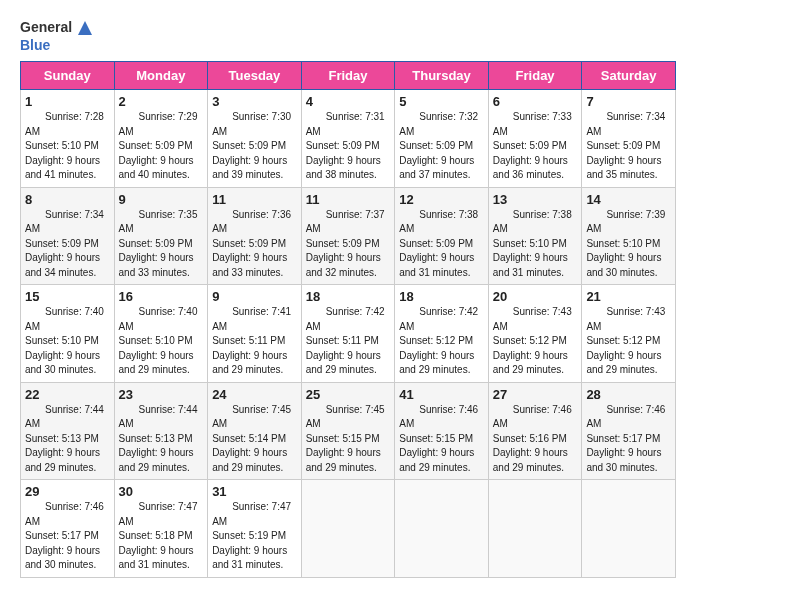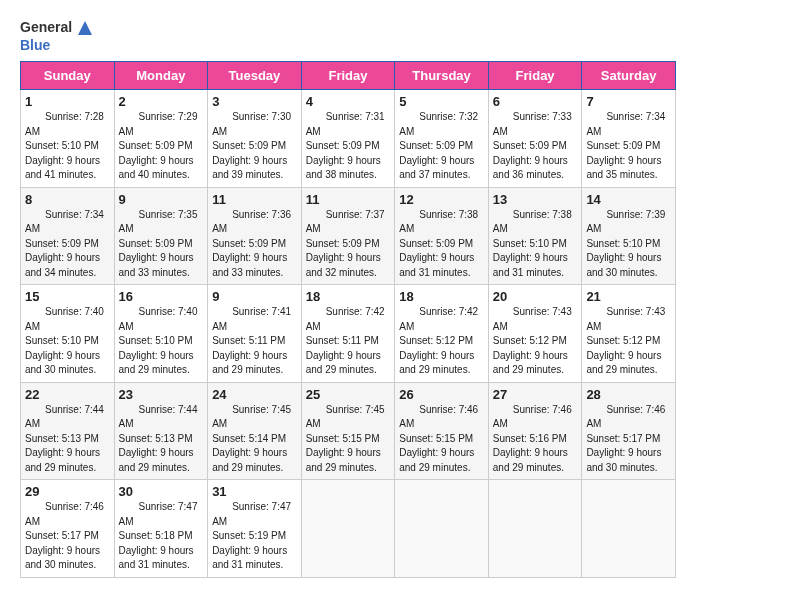--- a/index.html
+++ b/index.html
@@ -216,21 +216,21 @@
       </td>
           <td>
         <span class="day-num">24</span>
         <span class="day-info">Sunrise: 7:45 AM<br>Sunset: 5:14 PM<br>Daylight: 9 hours<br> and 29 minutes.</span>
       </td>
           <td>
         <span class="day-num">25</span>
         <span class="day-info">Sunrise: 7:45 AM<br>Sunset: 5:15 PM<br>Daylight: 9 hours<br> and 29 minutes.</span>
       </td>
           <td>
-        <span class="day-num">26</span>
+        <span class="day-num">41</span>
         <span class="day-info">Sunrise: 7:46 AM<br>Sunset: 5:15 PM<br>Daylight: 9 hours<br> and 29 minutes.</span>
       </td>
           <td>
         <span class="day-num">27</span>
         <span class="day-info">Sunrise: 7:46 AM<br>Sunset: 5:16 PM<br>Daylight: 9 hours<br> and 29 minutes.</span>
       </td>
           <td>
         <span class="day-num">28</span>
         <span class="day-info">Sunrise: 7:46 AM<br>Sunset: 5:17 PM<br>Daylight: 9 hours<br> and 30 minutes.</span>
       </td>

